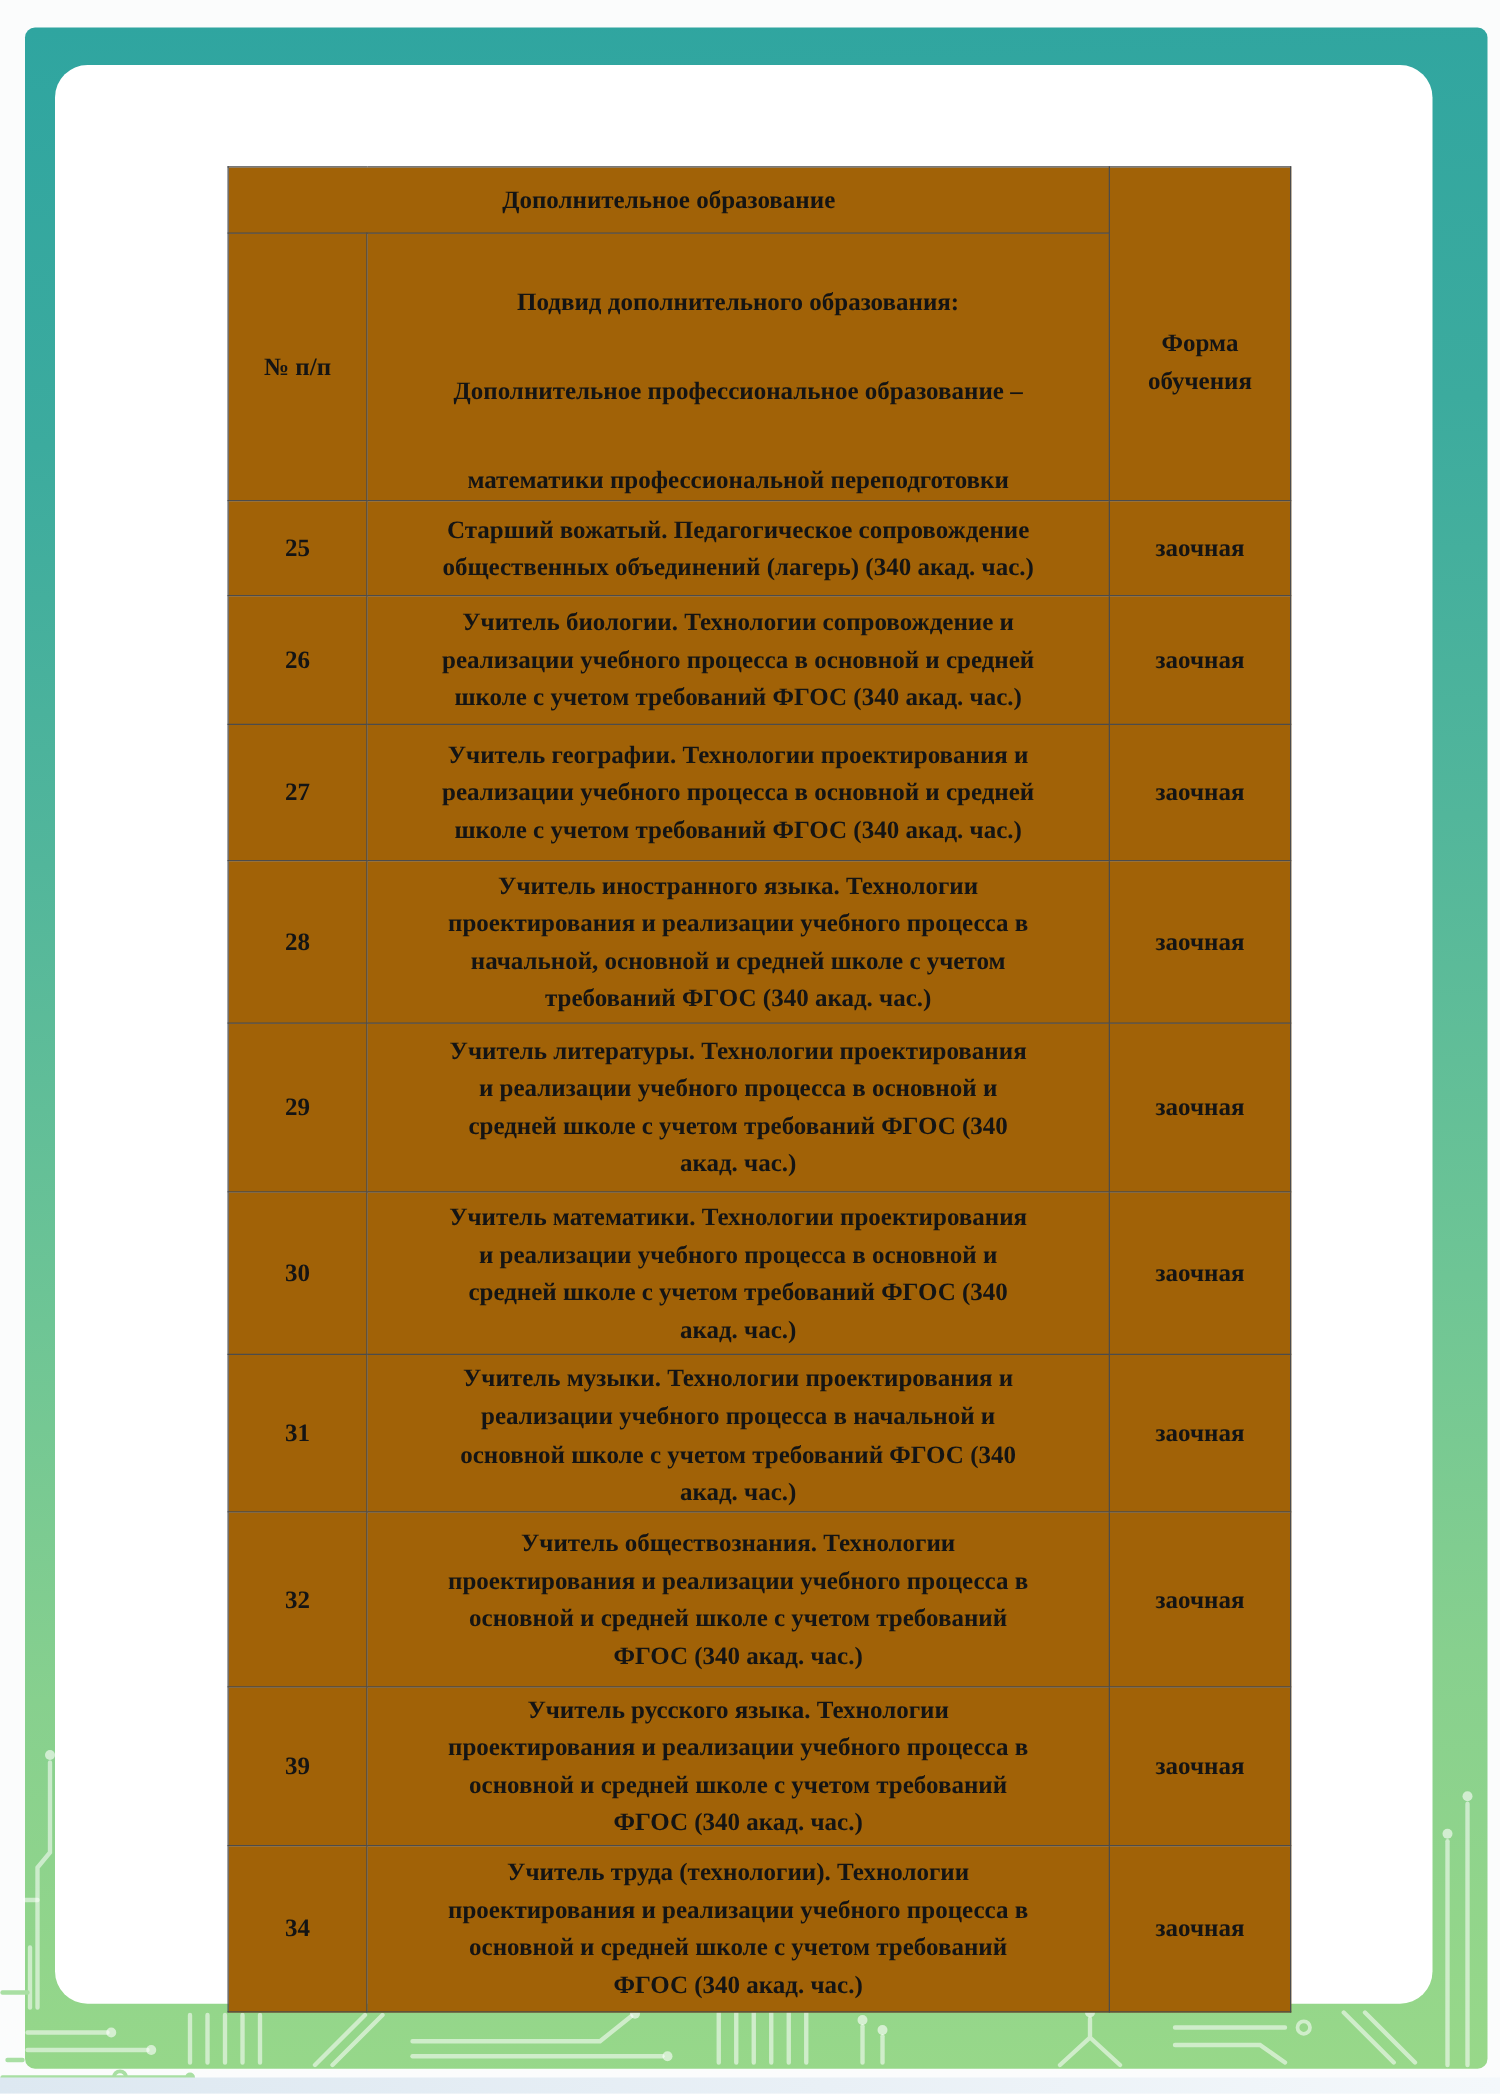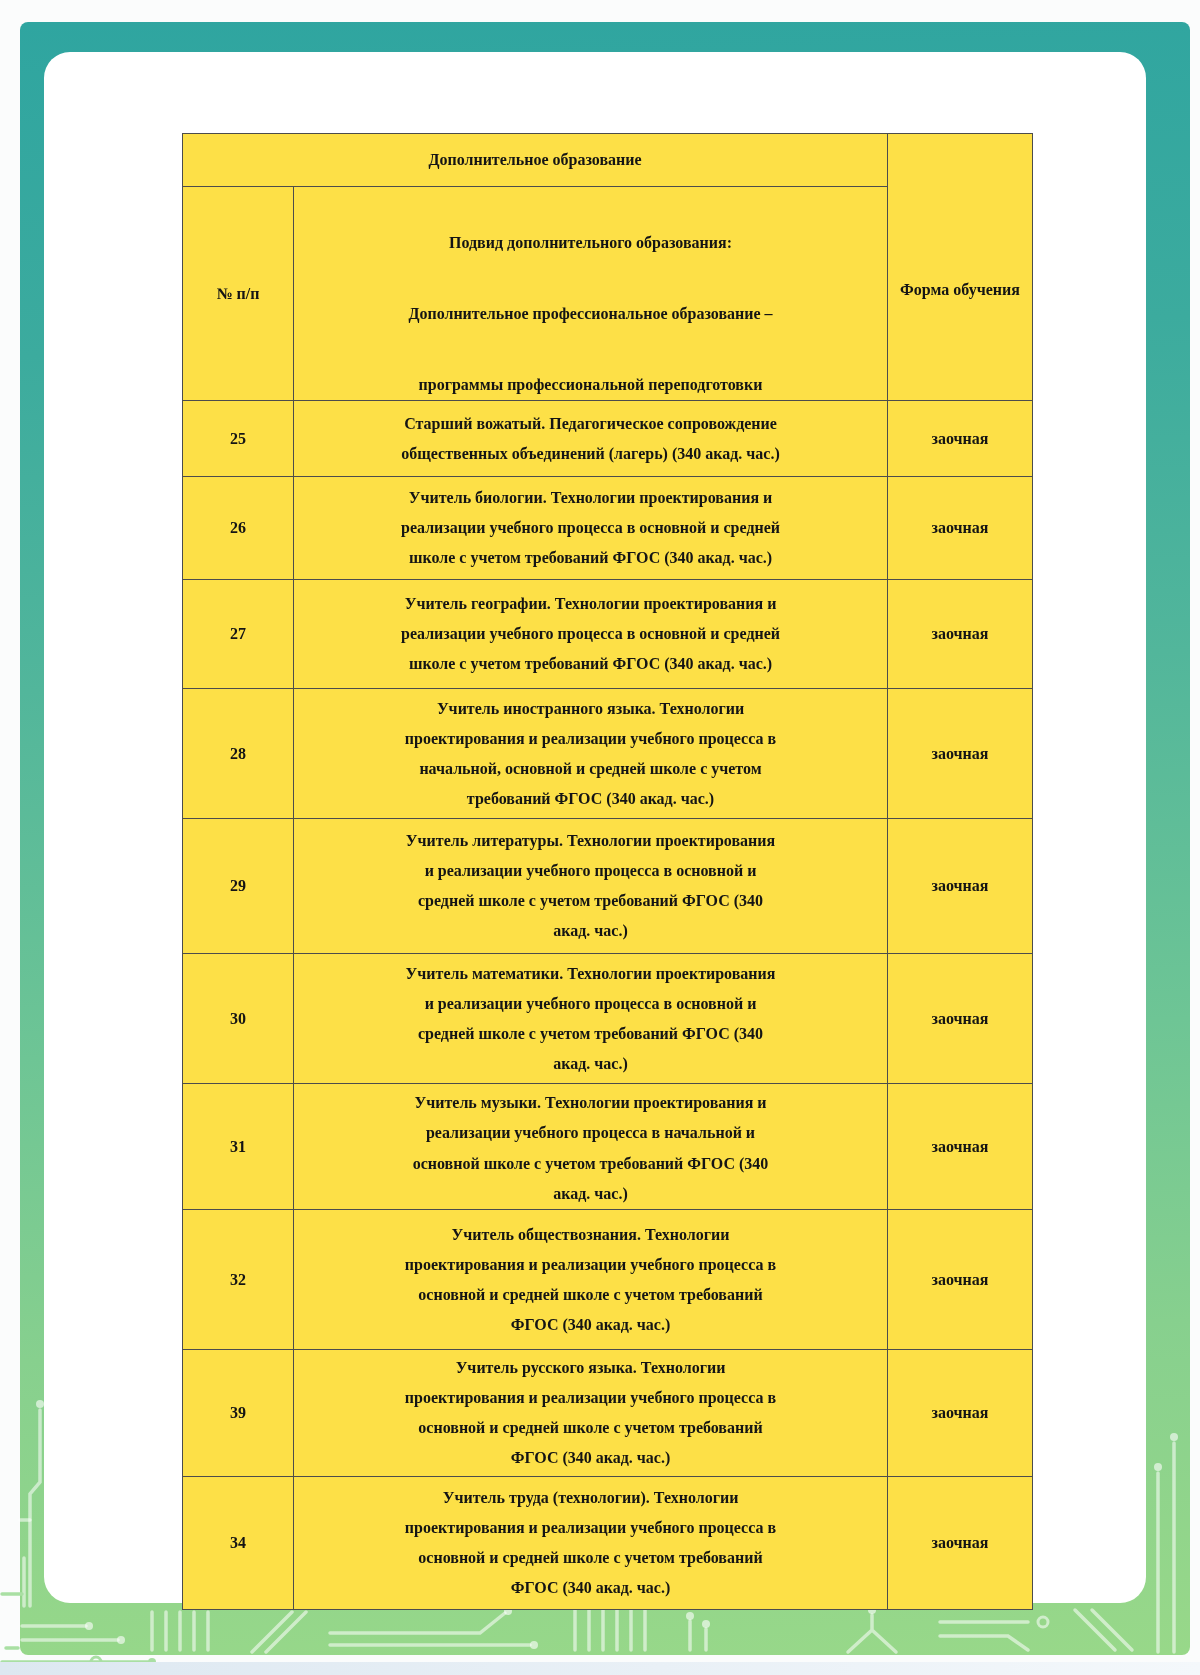--- a/index.html
+++ b/index.html
@@ -23,23 +23,23 @@
     position:absolute;left:0;right:0;bottom:0;height:13px;
     background:linear-gradient(90deg,#dde8f1 0%,#e9f0f6 55%,#f4f8fb 100%);
   }
   
   .tbl{
     position:absolute;left:182px;top:133px;width:850px;
     border-collapse:collapse;table-layout:fixed;
     color:#141414;font-weight:700;
   }
   .tbl td{
-    border:1px solid #4c4c4c;background:#fde047;
+    border:1px solid #4c4c4c;background:#a16207;
     text-align:center;vertical-align:middle;
-    padding:0 10px;font-size:16px;line-height:30px;
+    padding:0 10px;font-size:20px;line-height:30px;
   }
   .tbl td.hdr-group div{line-height:24px;}
   .tbl td.hdr-prog .ln{line-height:31px;margin-top:40px;}
   .tbl td.hdr-form div{line-height:30px;margin-top:46px;}
   .lines .ln{line-height:30px;font-family:Liberation Serif, serif;}
   .lines.clip{max-height:118px;overflow:hidden;}
   .lines.clip .ln{line-height:30.5px;}
 </style>
 </head>
 <body>
@@ -109,21 +109,21 @@
       <div>Форма обучения</div>
     </td>
   </tr>
   <tr style="height:96px">
     <td>
       <div>№ п/п</div>
     </td>
     <td class="hdr-prog">
       <div class="ln">Подвид дополнительного образования:</div>
       <div class="ln">Дополнительное профессиональное образование –</div>
-      <div class="ln">программы профессиональной переподготовки</div>
+      <div class="ln">математики профессиональной переподготовки</div>
     </td>
   </tr>
 
   <tr style="height:76px">
     <td>
           <div>25</div>
         </td>
     <td>
           <div class="lines">
       <div class="ln">Старший вожатый. Педагогическое сопровождение</div>
@@ -134,21 +134,21 @@
           <div>заочная</div>
         </td>
   </tr>
 
   <tr style="height:103px">
     <td>
           <div>26</div>
         </td>
     <td>
           <div class="lines">
-      <div class="ln">Учитель биологии. Технологии проектирования и</div>
+      <div class="ln">Учитель биологии. Технологии сопровождение и</div>
       <div class="ln">реализации учебного процесса в основной и средней</div>
       <div class="ln">школе с учетом требований ФГОС (340 акад. час.)</div>
     </div>
         </td>
     <td>
           <div>заочная</div>
         </td>
   </tr>
 
   <tr style="height:109px">

